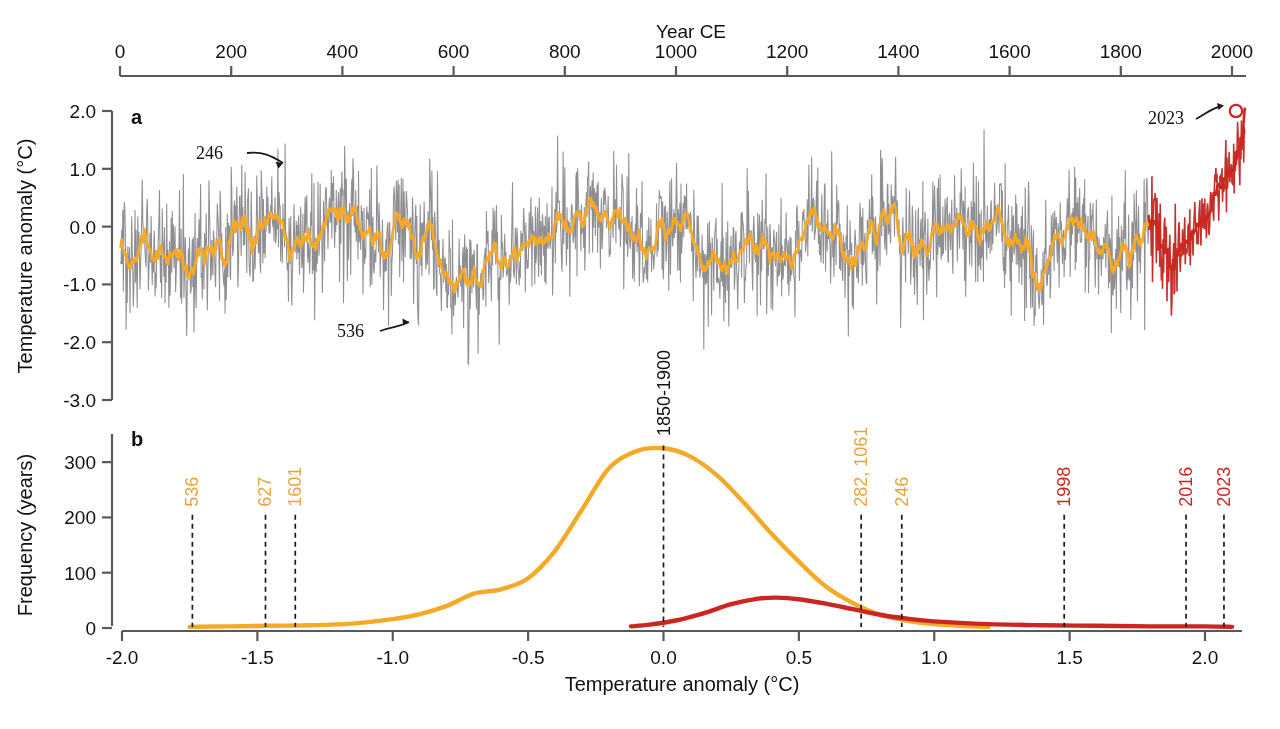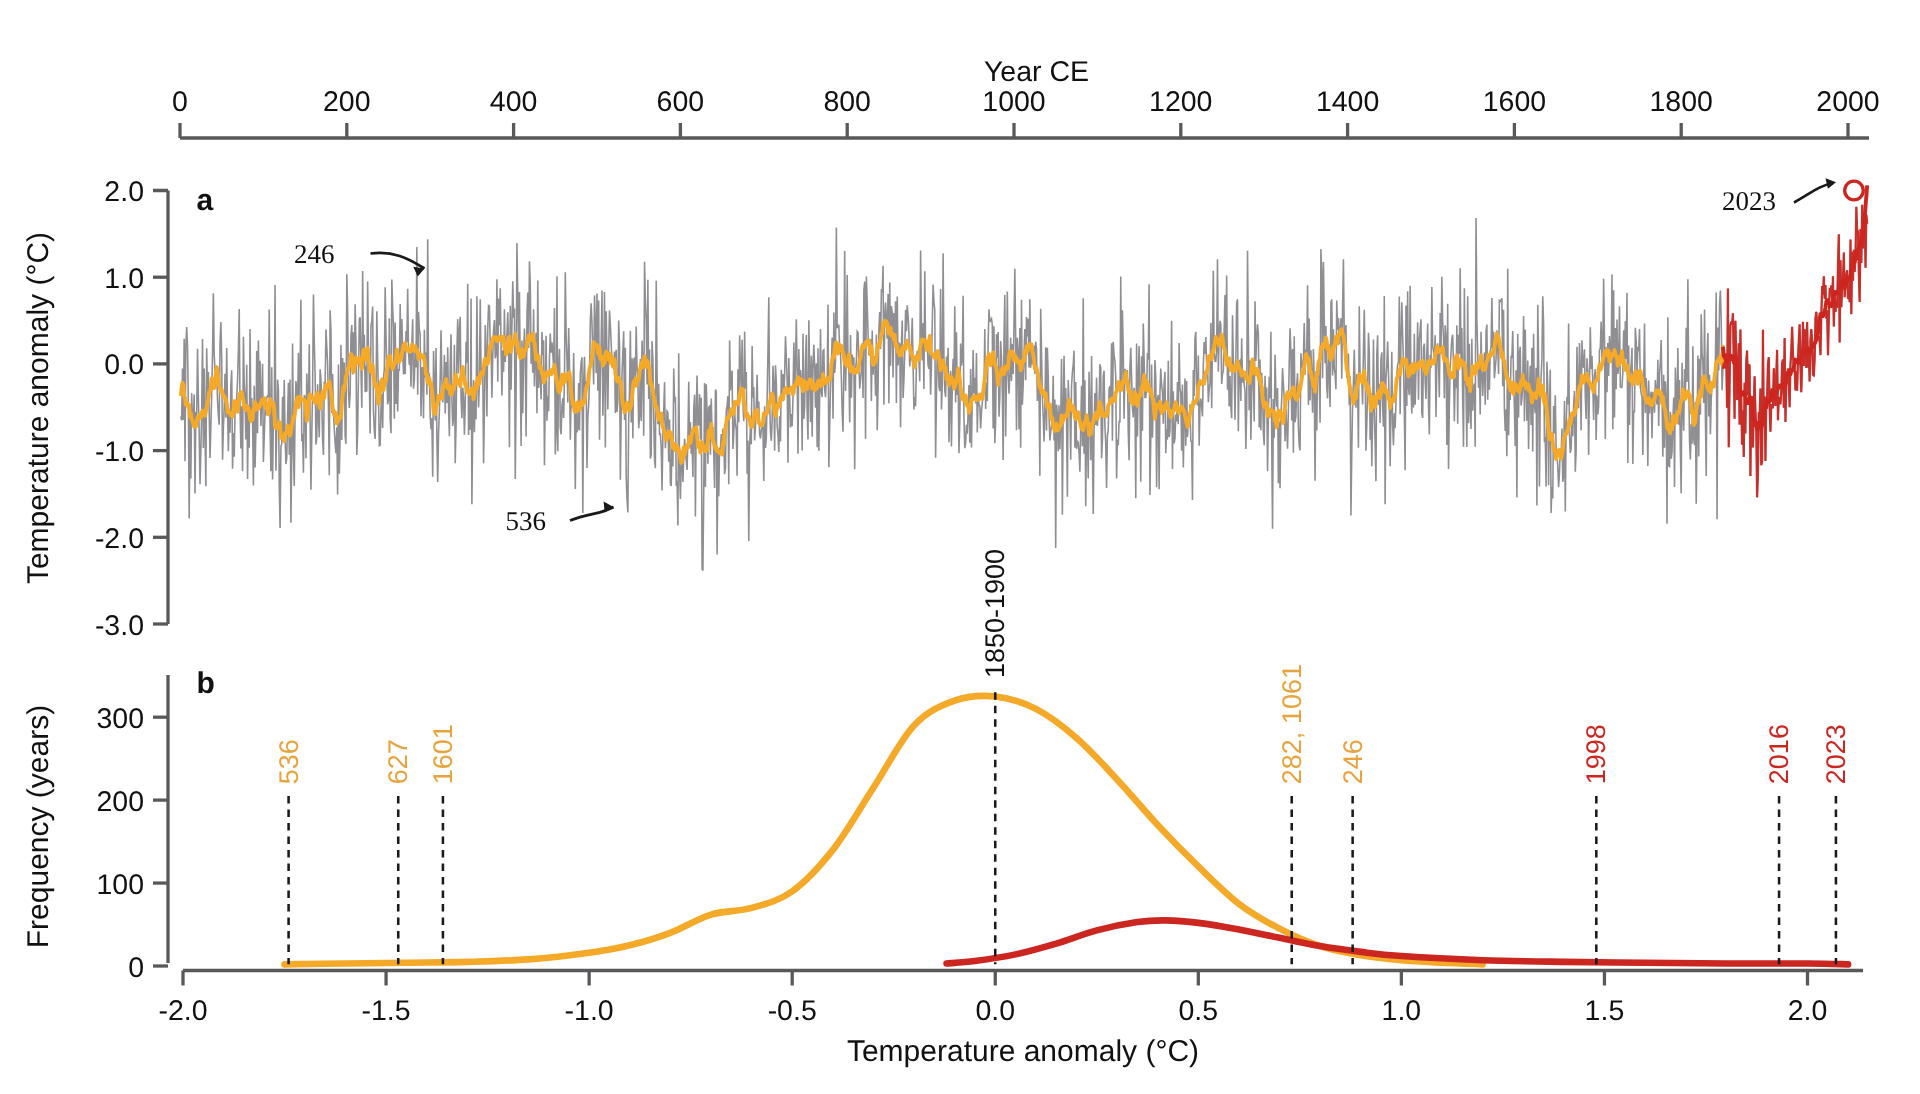--- a/index.html
+++ b/index.html
@@ -1,18 +1,18 @@
 <!DOCTYPE html>
 <html><head>
 <meta charset="utf-8">
 <style>
   html,body{margin:0;padding:0;background:#ffffff;}
   body{width:1280px;height:729px;position:relative;overflow:hidden;
        font-family:"Liberation Sans", sans-serif;color:#000;}
-  #figure{position:absolute;left:0;top:16px;width:1280px;height:604px;}
+  #figure{position:absolute;left:0;top:0;width:1280px;height:604px;}
   .ttl{font-size:19px;fill:#111;font-family:"Liberation Sans",sans-serif;}
   .tick-lbl{font-size:19px;fill:#111;font-family:"Liberation Sans",sans-serif;}
   .ax-lbl{font-size:20px;fill:#111;font-family:"Liberation Sans",sans-serif;}
   .panel-lbl{font-size:20px;font-weight:bold;fill:#111;font-family:"Liberation Sans",sans-serif;}
   .annot{font-size:18px;fill:#111;font-family:"Liberation Serif",serif;}
   .vlbl{font-size:18px;font-family:"Liberation Sans",sans-serif;font-weight:400;}
   .axline{stroke:#59595c;stroke-width:2.2;fill:none;stroke-linecap:butt;}
   .tickmk{stroke:#59595c;stroke-width:2.2;}
   .dashln{stroke:#1a1a1a;stroke-width:1.7;stroke-dasharray:5 4;fill:none;}
 </style>

